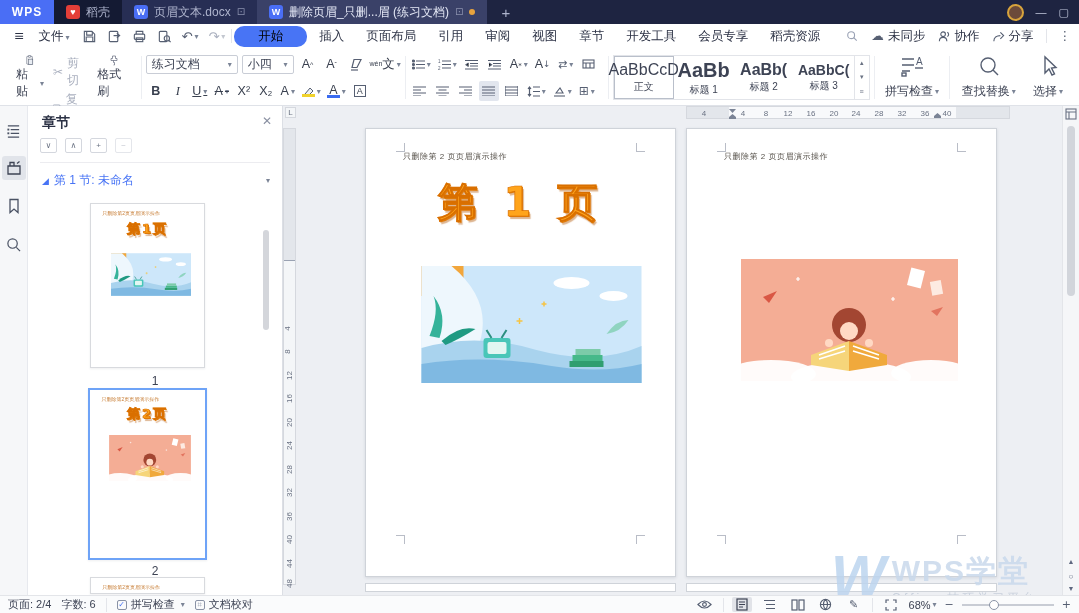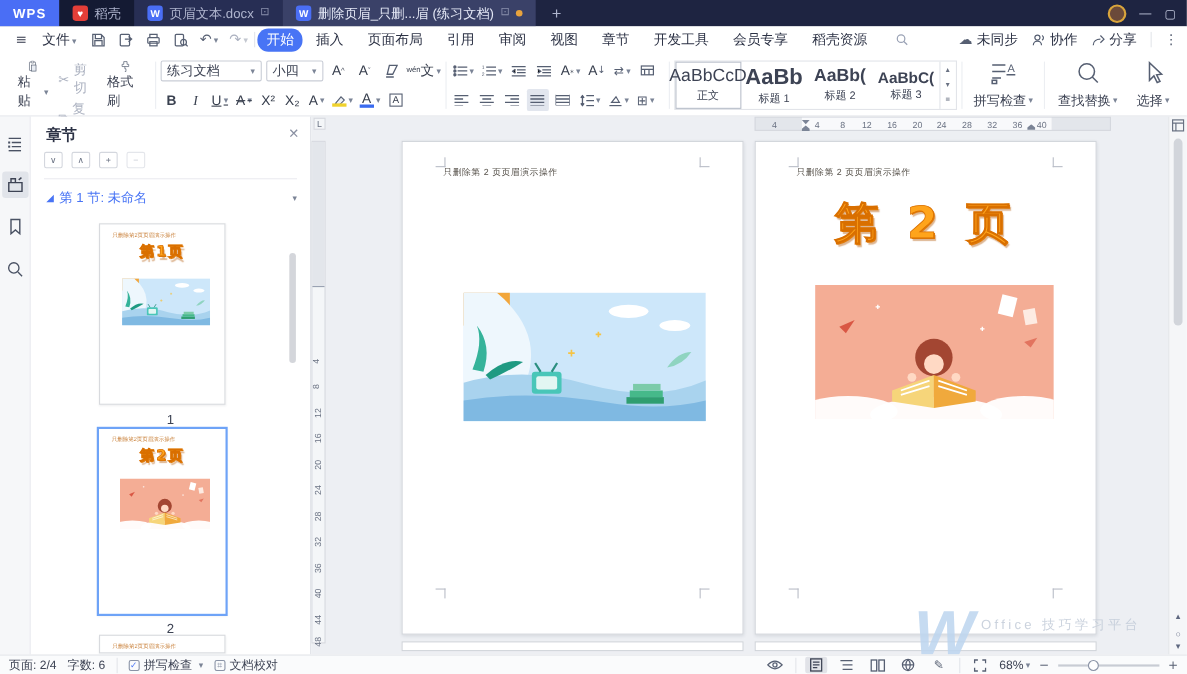--- a/index.html
+++ b/index.html
@@ -23,21 +23,21 @@
   .newtab{color:#aeb4cd;font-size:15px;padding:0 14px;display:flex;align-items:center}
   .tb-right{margin-left:auto;display:flex;align-items:center;gap:12px;padding-right:10px}
   .avatar{width:17px;height:17px;border-radius:50%;background:#6b4a3a;border:2px solid #d8a43c}
   .winbtn{color:#c3c8dd;font-size:11px}
 
   
   .menubar{position:absolute;left:0;top:24px;width:1079px;height:24px;background:#fff;display:flex;align-items:center;gap:2px;padding:0 8px;font-size:12.5px}
   .mitem{padding:0 6px;color:#2c3245}
   .qbtn{padding:0 4px;display:flex;align-items:center}
   .mtab{padding:2px 10px;color:#2c3245}
-  .mtab.active{background:#4874f5;color:#ffffff;border-radius:10px;padding:2px 8px}
+  .mtab.active{background:#4874f5;color:#000000;border-radius:10px;padding:2px 24px}
   .msearch{display:flex;align-items:center;gap:5px;color:#9aa2b5;margin-left:14px;font-size:12px}
   .mb-right{margin-left:auto;display:flex;align-items:center;gap:12px;color:#2c3245}
   .vsep{width:1px;height:14px;background:#e3e5ea}
 
   
   .ribbon{position:absolute;left:0;top:48px;width:1079px;height:58px;background:#fff;border-bottom:1px solid #dfe2e8;display:flex;padding:4px 6px 2px 10px}
   .vd{width:1px;background:#eceef2;margin:4px 4px}
   .rcol{display:flex;flex-direction:column;justify-content:space-between;padding:2px 0}
   .bigbtn{display:flex;flex-direction:column;align-items:center;justify-content:space-between;padding:3px 6px;color:#3d4354}
   .rsm{display:flex;align-items:center;gap:4px;color:#3d4354;padding:1px 3px}
@@ -580,20 +580,21 @@
     <span class="vtick" style="top:430px">44</span>
     <span class="vtick" style="top:450px">48</span>
   </div>
 
   <div class="page" style="left:82px">
     <span class="cm tl" style="left:30px;top:14px"></span>
       <span class="cm tr" style="right:30px;top:14px"></span>
     <span class="cm bl" style="left:30px;bottom:32px"></span>
       <span class="cm br" style="right:30px;bottom:32px"></span>
     <div class="phead">只删除第 2 页页眉演示操作</div>
+    <div class="ptitle-deco deco">第 1 页</div>
     <svg style="position:absolute;left:55px;top:137px" width="221" height="117" viewBox="0 0 220 117">
       <rect width="220" height="117" fill="#cde7fa"></rect>
         <rect width="42" height="30" fill="#f2a63b"></rect>
       <circle cx="12" cy="10" r="1.5" fill="#fff" opacity=".7"></circle>
         <circle cx="26" cy="18" r="1.5" fill="#fff" opacity=".7"></circle>
       <path d="M30,0 Q90,50 35,117 L0,117 L0,0 Z" fill="#eef7fd"></path>
       <ellipse cx="150" cy="17" rx="18" ry="6" fill="#fff"></ellipse>
         <ellipse cx="192" cy="30" rx="14" ry="5" fill="#fff"></ellipse>
       <path d="M0,82 Q55,66 115,84 Q175,100 220,80 L220,117 L0,117 Z" fill="#a9d3ee"></path>
       <path d="M0,98 Q60,88 130,100 Q180,108 220,98 L220,117 L0,117 Z" fill="#7fb9e2"></path>
@@ -609,21 +610,20 @@
       <path d="M185,68 q10,-14 22,-14 q-8,12 -22,14 z" fill="#8fd4c0"></path>
     </svg>
   </div>
 
   <div class="page" style="left:403px">
     <span class="cm tl" style="left:30px;top:14px"></span>
       <span class="cm tr" style="right:30px;top:14px"></span>
     <span class="cm bl" style="left:30px;bottom:32px"></span>
       <span class="cm br" style="right:30px;bottom:32px"></span>
     <div class="phead">只删除第 2 页页眉演示操作</div>
-    <div class="ptitle-deco deco">第 2 页</div>
     <svg style="position:absolute;left:54px;top:130px" width="217" height="122" viewBox="0 0 217 122">
       <rect width="217" height="122" fill="#f4ad95"></rect>
       <ellipse cx="30" cy="115" rx="45" ry="14" fill="#fff" opacity=".95"></ellipse>
         <ellipse cx="110" cy="118" rx="60" ry="16" fill="#fff" opacity=".95"></ellipse>
         <ellipse cx="190" cy="114" rx="40" ry="13" fill="#fff" opacity=".95"></ellipse>
       <rect x="168" y="10" width="14" height="18" fill="#fff" transform="rotate(14 175 19)"></rect>
         <rect x="190" y="22" width="11" height="14" fill="#fdebe2" transform="rotate(-10 195 29)"></rect>
       <path d="M22,38 l14,-6 l-8,12 z" fill="#d95744"></path>
         <path d="M190,52 l12,-4 l-6,9 z" fill="#e2745f"></path>
       <circle cx="108" cy="66" r="17" fill="#a34632"></circle>
@@ -637,20 +637,21 @@
       <path d="M55,20 h4 M57,18 v4 M150,40 h4 M152,38 v4" stroke="#fff" stroke-width="1.2"></path>
     </svg>
   </div>
 
   <div class="pagestrip" style="left:82px"></div>
   <div class="pagestrip" style="left:403px"></div>
 
   <div class="wm">
     <span class="wm-w">W</span>
     <span style="display:flex;flex-direction:column;margin-left:10px;margin-top:6px">
+      <span class="wm-brand">WPS学堂</span>
       <span class="wm-tag">Office 技巧学习平台</span>
     </span>
   </div>
 </div>
 
 <div class="vscroll">
   <svg style="margin:2px auto" width="12" height="12" viewBox="0 0 12 12" fill="none" stroke="#6a7283" stroke-width="1.1">
       <rect x="1" y="1" width="10" height="10"></rect>
       <path d="M1,4 h10 M4,4 v7"></path>
     </svg>

